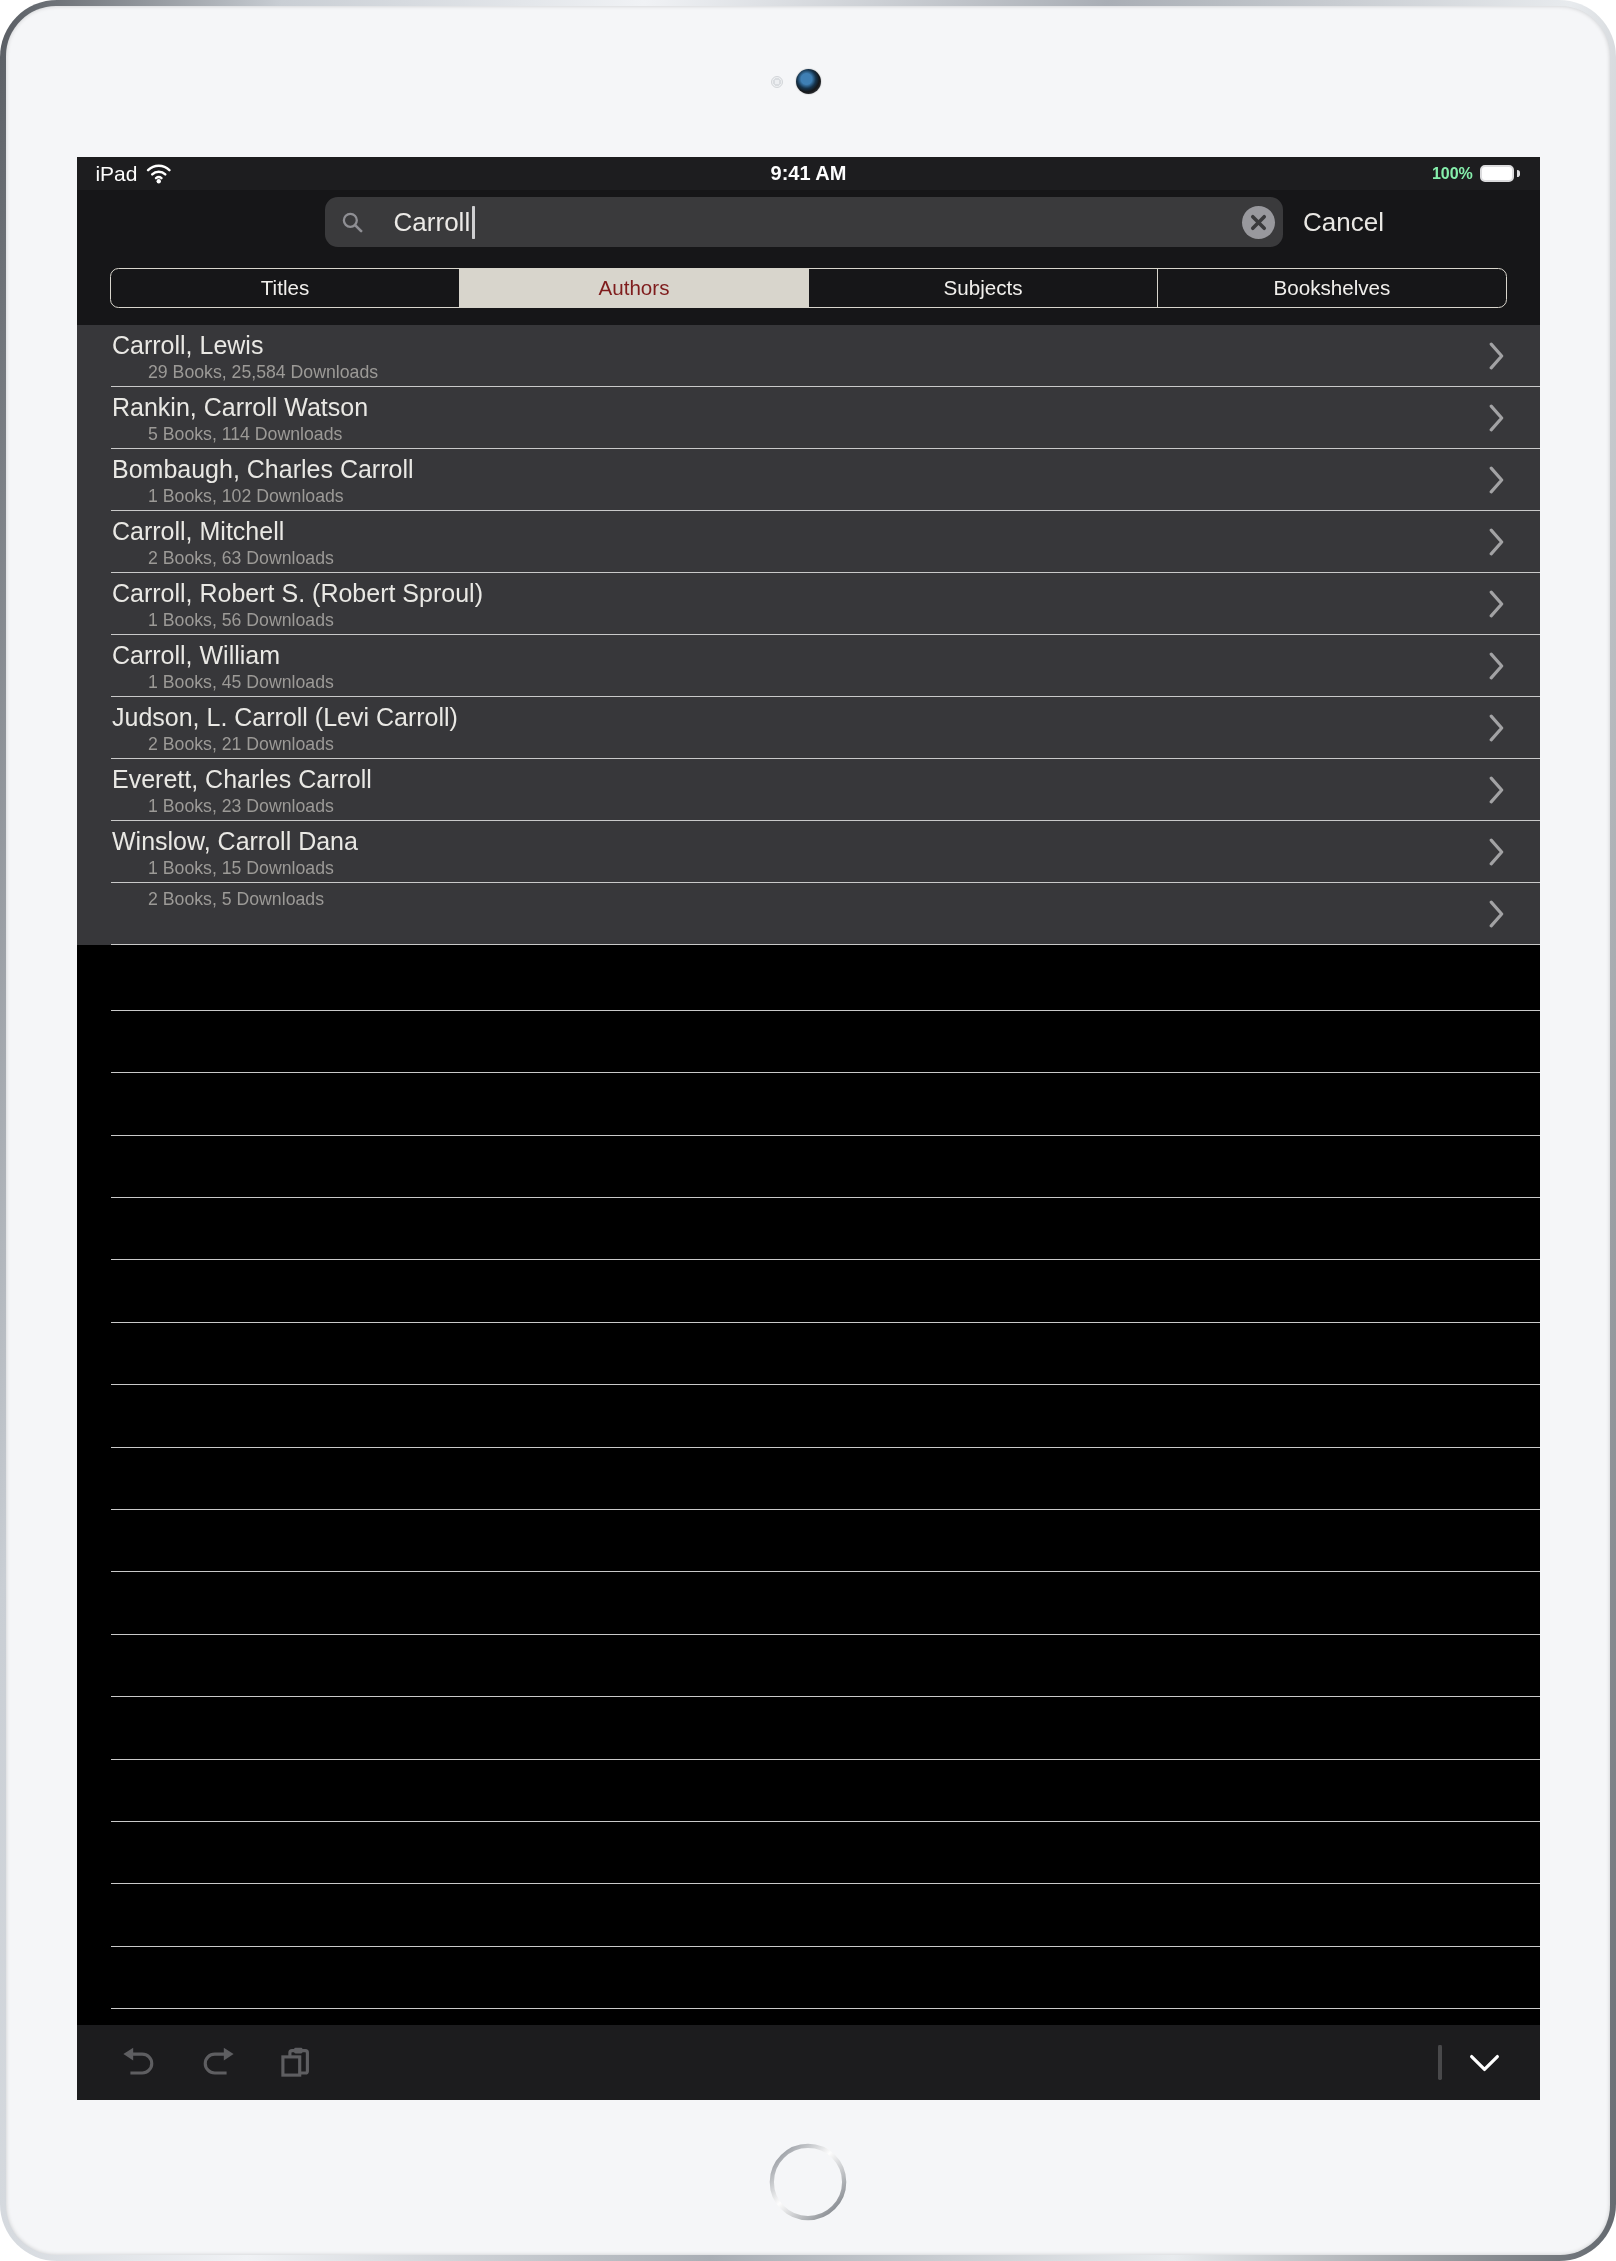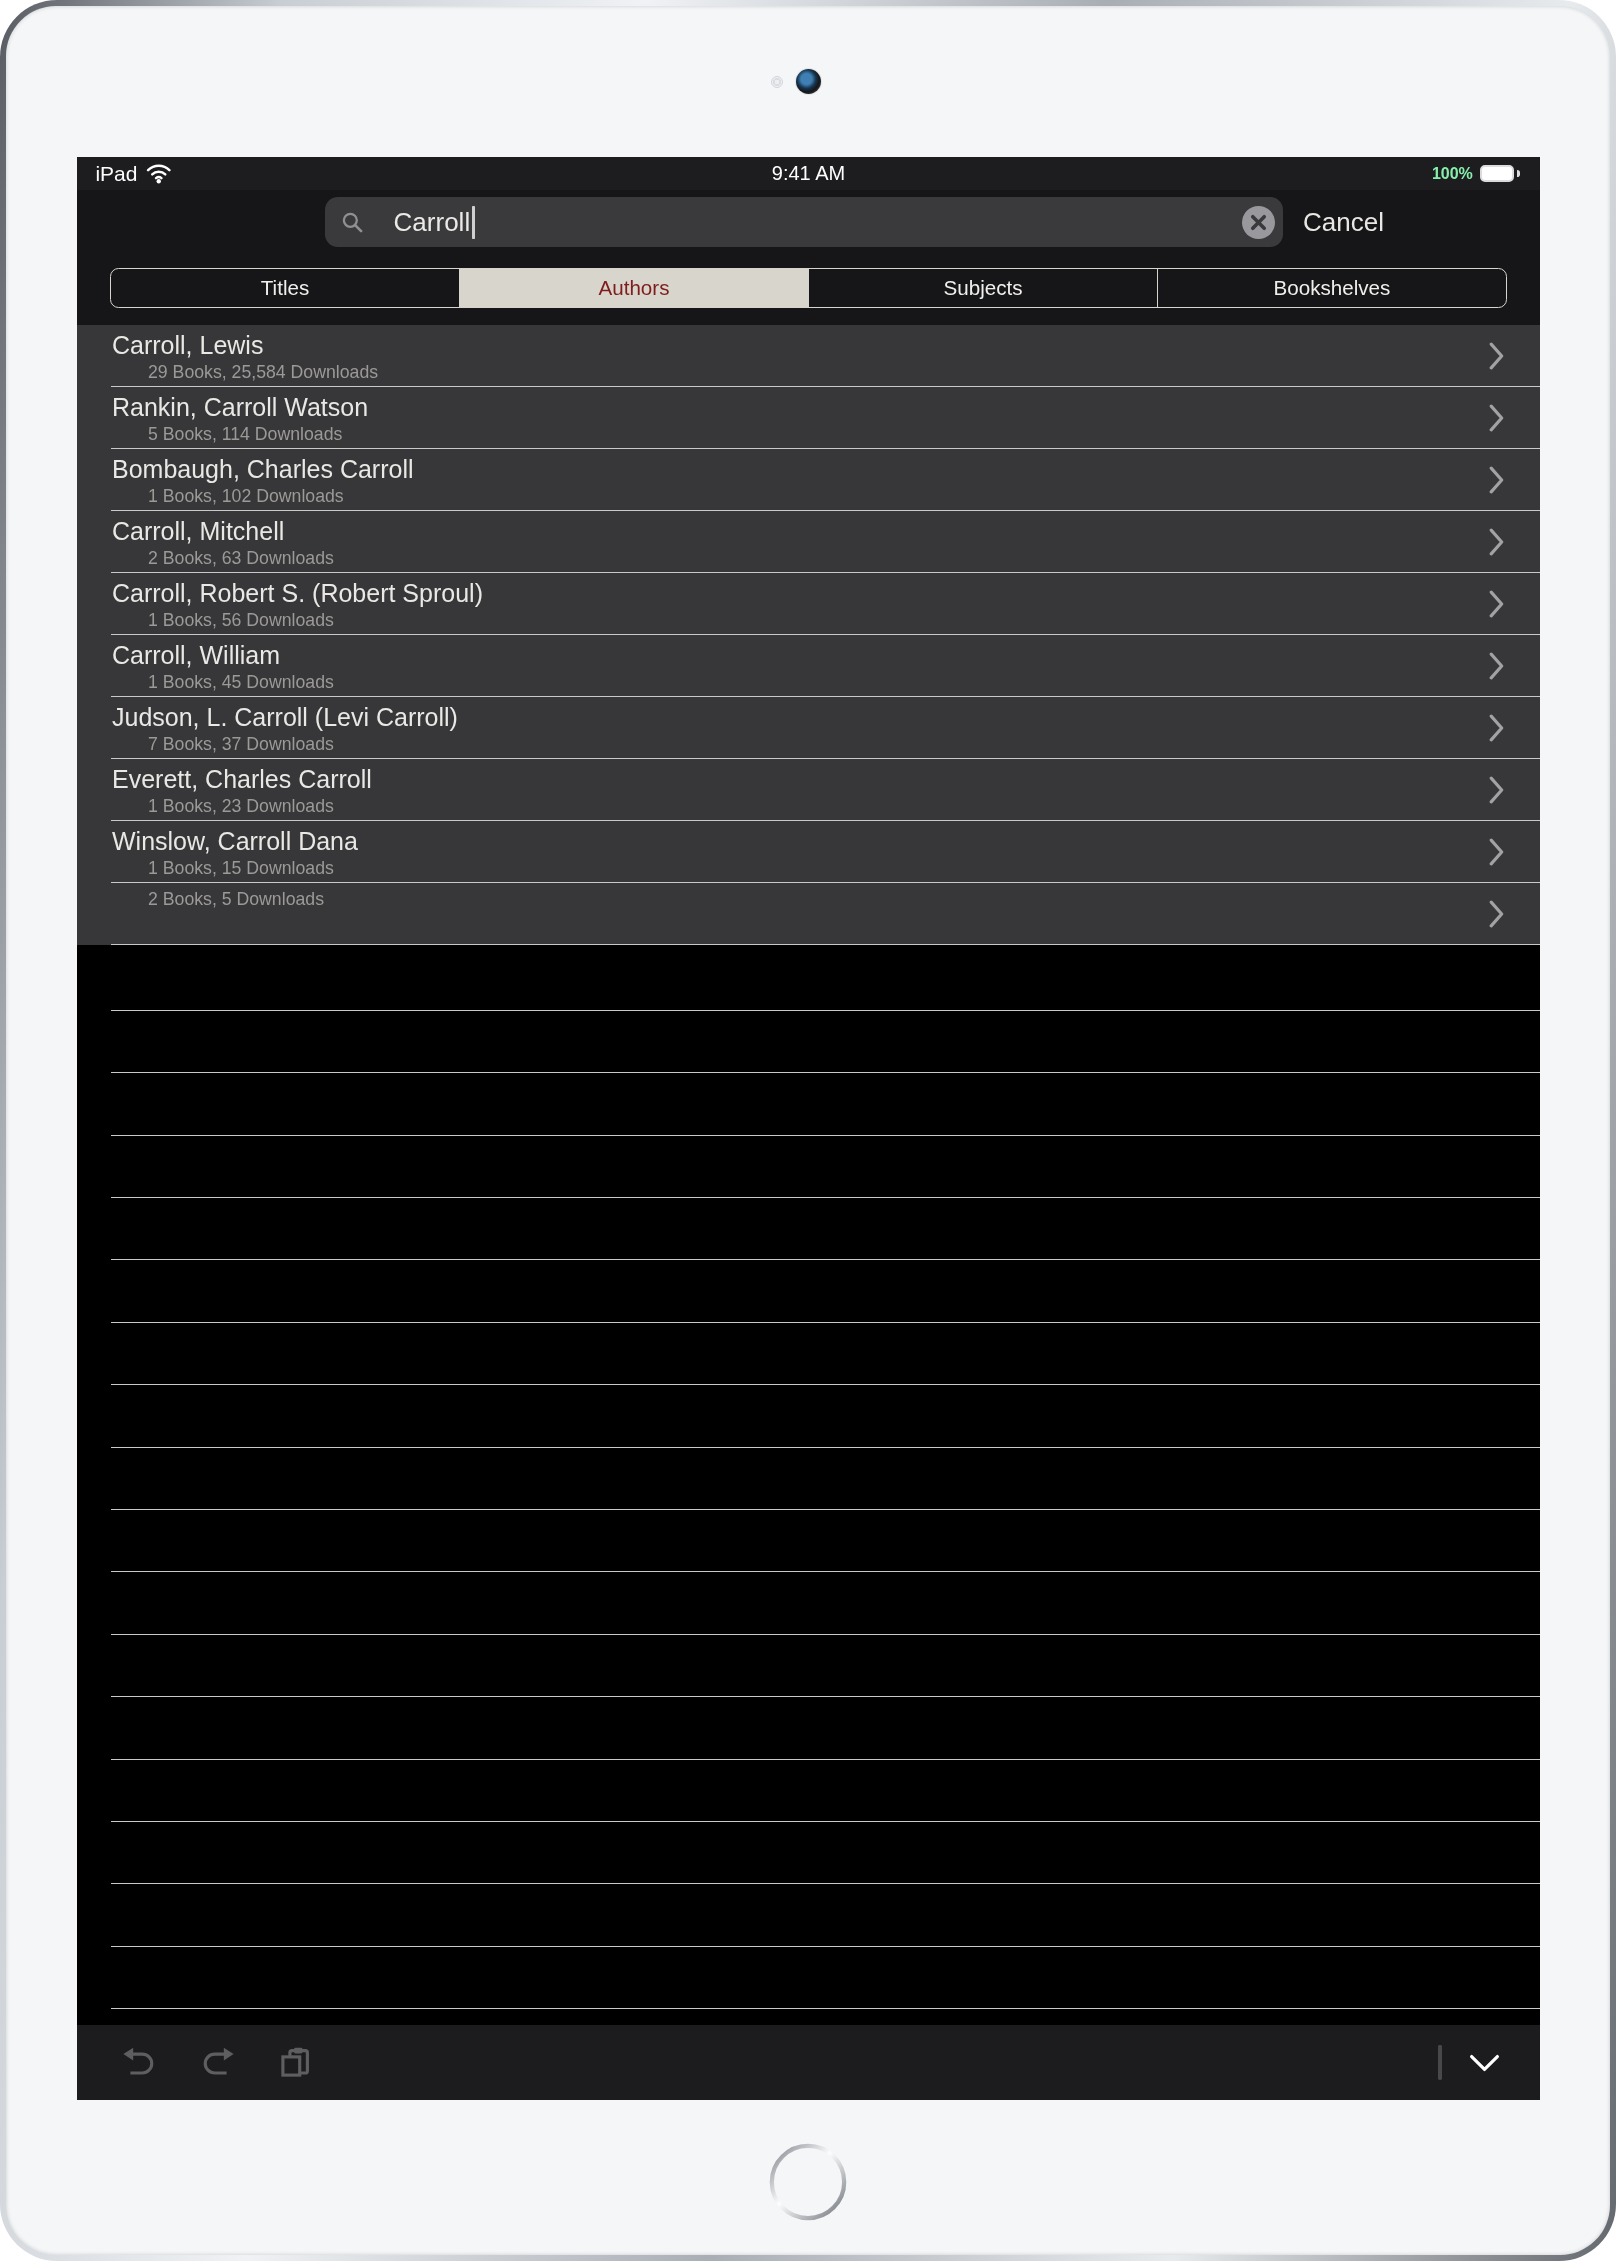--- a/index.html
+++ b/index.html
@@ -34,21 +34,21 @@
     background: var(--screen-bg, #000); overflow: hidden;
   }
 
   
   .status-bar { position: absolute; left: 0; top: 0; width: 100%; height: 33px; background: var(--status-bg, #1d1d1f); color: #fff; }
   .sb-left  { position: absolute; left: 18.4px; top: 0; height: 33px; display: flex; align-items: center; gap: 8.5px; }
   .sb-carrier { font-size: 21px; color: #fdfdfd; }
   .wifi-icon { width: 25.5px; height: 20.6px; }
   .wifi-icon path { stroke: #fff; stroke-width: 3.6; fill: none; stroke-linecap: round; }
   .wifi-icon circle { fill: #fff; }
-  .sb-time { position: absolute; left: 0; width: 100%; text-align: center; line-height: 33px; font-size: 20px; font-weight: 400; color: #fefefe; }
+  .sb-time { position: absolute; left: 0; width: 100%; text-align: center; line-height: 33px; font-size: 20px; font-weight: 700; color: #fefefe; }
   .sb-right { position: absolute; right: 20px; top: 0; height: 33px; display: flex; align-items: center; gap: 7px; }
   .sb-batt-pct { font-size: 16px; font-weight: 600; color: #86efac; }
   .battery { width: 34px; height: 17.7px; border: 2.1px solid #dcdcde; border-radius: 5px; background: #fff; }
   .battery-nub { width: 3.5px; height: 7.8px; background: #dcdcde; border-radius: 0 2.8px 2.8px 0; margin-left: 1.4px; }
 
   
   .app-header { position: absolute; left: 0; top: 33px; width: 100%; height: 135px; background: var(--header-bg, #161618); }
   .search-field {
     position: absolute; left: 248px; top: 7px; width: 958px; height: 50px;
     background: var(--field-bg, #3a3a3c); border-radius: 12.8px;
@@ -205,21 +205,21 @@
         <div class="result-row">
           <div class="row-title">Carroll, William</div>
           <div class="row-meta">1 Books, 45 Downloads</div>
           <svg class="row-chevron" viewBox="0 0 22 40">
             <polyline points="3,3 18,20 3,37"></polyline>
           </svg>
           <div class="row-sep"></div>
         </div>
         <div class="result-row">
           <div class="row-title">Judson, L. Carroll (Levi Carroll)</div>
-          <div class="row-meta">7 Books, 37 Downloads</div>
+          <div class="row-meta">2 Books, 21 Downloads</div>
           <svg class="row-chevron" viewBox="0 0 22 40">
             <polyline points="3,3 18,20 3,37"></polyline>
           </svg>
           <div class="row-sep"></div>
         </div>
         <div class="result-row">
           <div class="row-title">Everett, Charles Carroll</div>
           <div class="row-meta">1 Books, 23 Downloads</div>
           <svg class="row-chevron" viewBox="0 0 22 40">
             <polyline points="3,3 18,20 3,37"></polyline>

